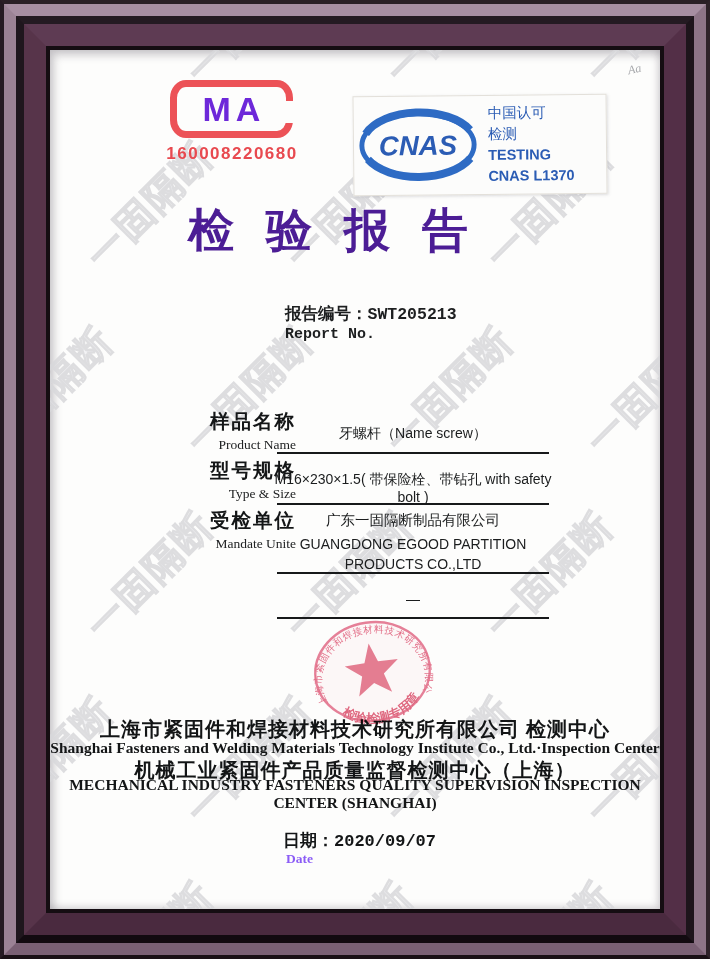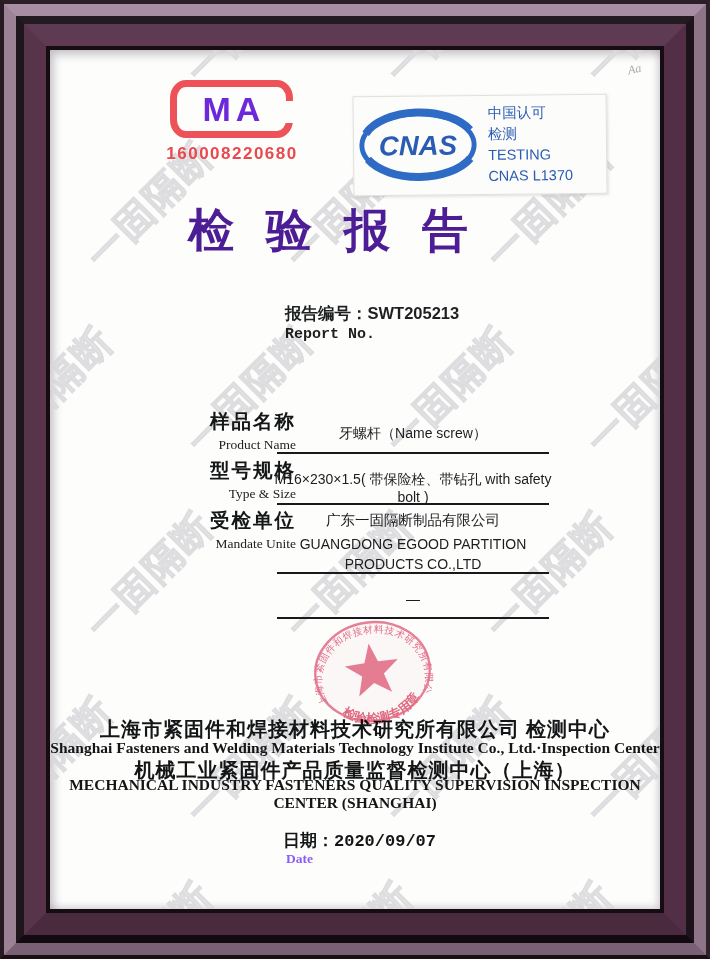--- a/index.html
+++ b/index.html
@@ -28,30 +28,30 @@
   .cma-letters{font:700 34px "Liberation Sans",sans-serif;color:#6d28d9;letter-spacing:5px;
     padding-left:5px;}
   .cma-number{left:112px;top:94px;width:140px;text-align:center;
     font:700 17px "Liberation Sans",sans-serif;color:#e8494f;letter-spacing:1.5px;}
 
   
   .cnas{left:303px;top:45px;width:252px;height:98px;background:#fcfcfb;
     border:1px solid #e3e0da;box-shadow:1px 1px 3px rgba(120,120,130,.25);
     transform:rotate(-.6deg);display:flex;align-items:center;}
   .cnas-text{color:#2b5cb4;line-height:1.45;font-size:14.5px;margin-left:6px;}
-  .cnas-text .b{font-weight:400;}
+  .cnas-text .b{font-weight:700;}
 
   
   .title-cn{left:138px;top:150px;font:700 46px "Liberation Sans",sans-serif;
     color:#4c1d95;letter-spacing:32px;white-space:nowrap;}
   .title-en{left:0;top:209px;width:610px;text-align:center;
     font:400 30px "Liberation Serif",serif;color:#26292a;}
   .repno{left:235px;top:253px;font-size:16.5px;color:#1d1f20;}
   .repno .lbl{font-family:"Liberation Serif",serif;font-weight:700;}
-  .repno .val{font-family:Liberation Sans, sans-serif;font-weight:600;}
+  .repno .val{font-family:Liberation Mono, monospace;font-weight:600;}
   .repno-en{left:235px;top:276px;font:600 15px "Liberation Mono","DejaVu Sans Mono",monospace;
     color:#1d1f20;}
 
   
   .flabel{left:100px;width:146px;text-align:right;}
   .flabel .cn{font:700 19.5px "Liberation Serif",serif;color:#141617;letter-spacing:2px;}
   .flabel .en{font:400 13.5px "Liberation Serif",serif;color:#202223;margin-top:2px;}
   .fval{left:227px;width:272px;text-align:center;font-size:14px;color:#1b1d1e;}
   .uline{left:227px;width:272px;border-top:2px solid #17191a;height:0;}
 

